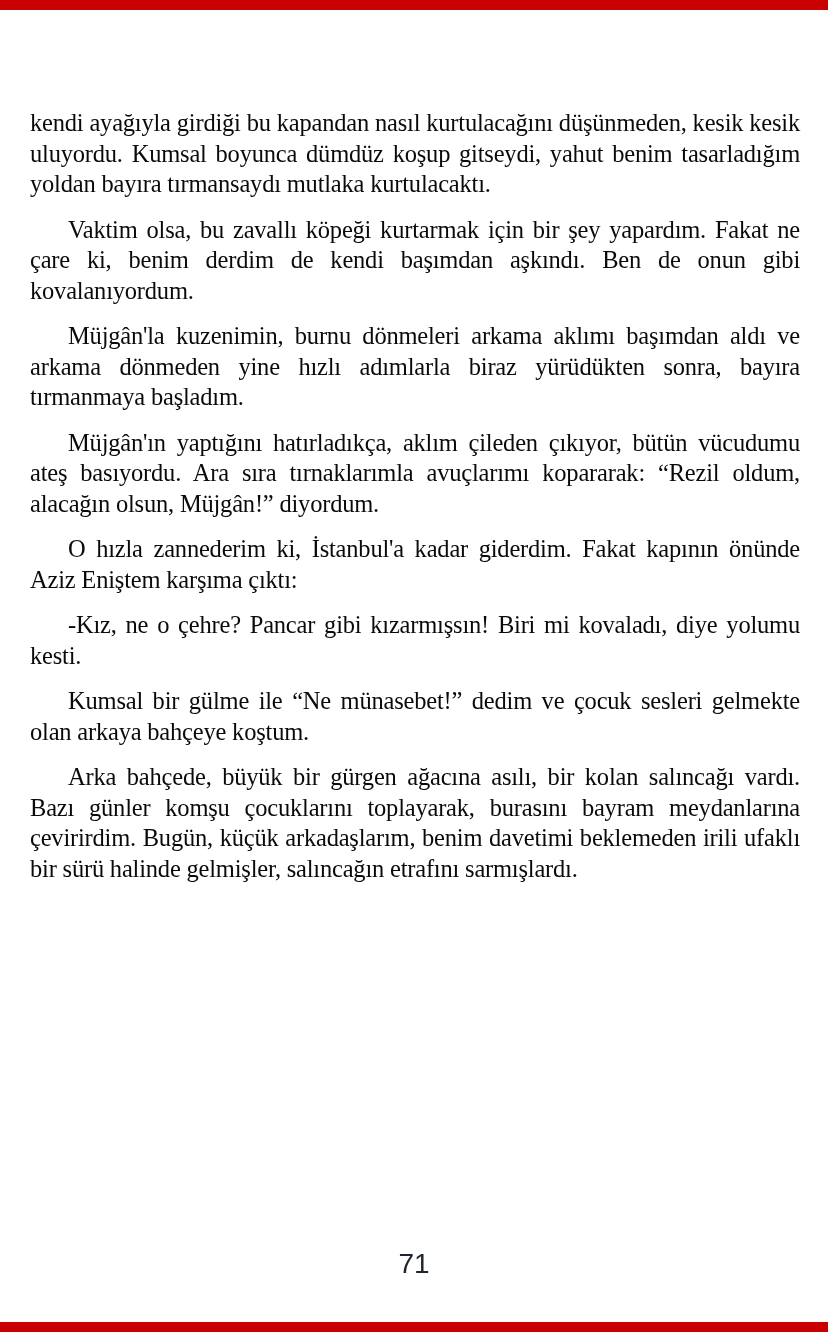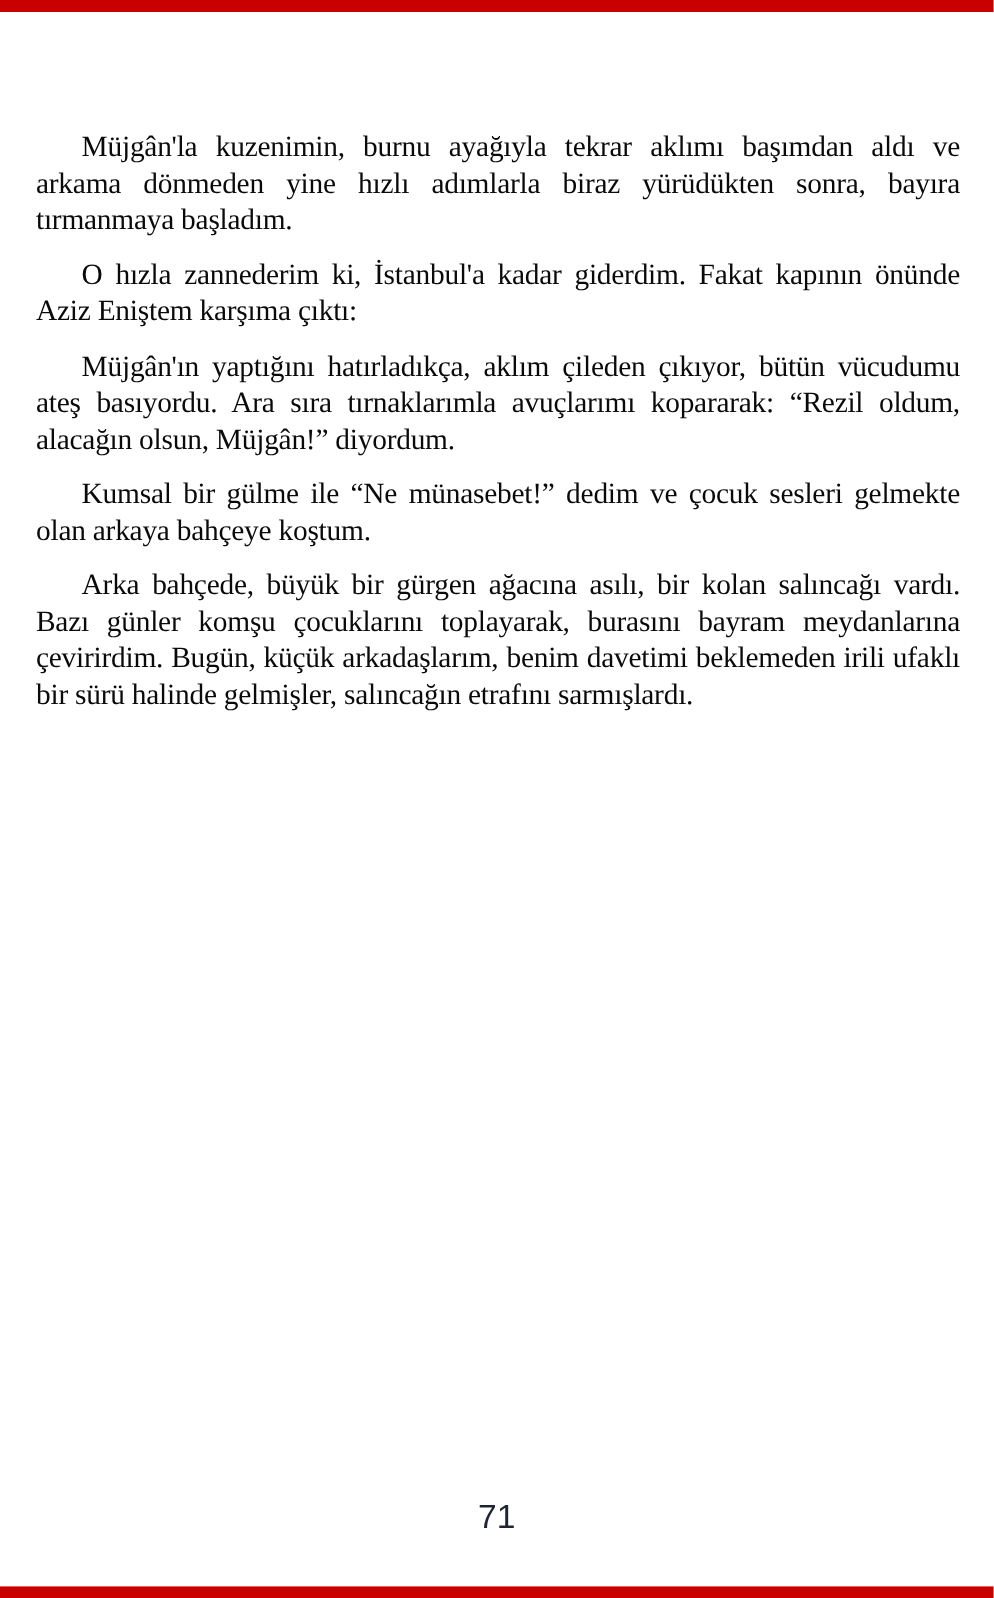--- a/index.html
+++ b/index.html
@@ -43,22 +43,25 @@
     font-size:28px;
     color:#1c2530;
   }
 </style>
 </head>
 <body>
 
 <div class="accent-bar top"></div>
 
 <main class="page-body">
-  <p class="para">Müjgân'la kuzenimin, burnu ayağıyla tekrar aklımı başımdan aldı ve arkama dönmeden yine hızlı adımlarla biraz yürüdükten sonra, bayıra tırmanmaya başladım.</p>
+  <p class="para first">kendi ayağıyla girdiği bu kapandan nasıl kurtulacağını düşünmeden, kesik kesik uluyordu. Kumsal boyunca dümdüz koşup gitseydi, yahut benim tasarladığım yoldan bayıra tırmansaydı mutlaka kurtulacaktı.</p>
+  <p class="para">Vaktim olsa, bu zavallı köpeği kurtarmak için bir şey yapardım. Fakat ne çare ki, benim derdim de kendi başımdan aşkındı. Ben de onun gibi kovalanıyordum.</p>
+  <p class="para">Müjgân'la kuzenimin, burnu dönmeleri arkama aklımı başımdan aldı ve arkama dönmeden yine hızlı adımlarla biraz yürüdükten sonra, bayıra tırmanmaya başladım.</p>
+  <p class="para">Müjgân'ın yaptığını hatırladıkça, aklım çileden çıkıyor, bütün vücudumu ateş basıyordu. Ara sıra tırnaklarımla avuçlarımı kopararak: “Rezil oldum, alacağın olsun, Müjgân!” diyordum.</p>
   <p class="para">O hızla zannederim ki, İstanbul'a kadar giderdim. Fakat kapının önünde Aziz Eniştem karşıma çıktı:</p>
-  <p class="para">Müjgân'ın yaptığını hatırladıkça, aklım çileden çıkıyor, bütün vücudumu ateş basıyordu. Ara sıra tırnaklarımla avuçlarımı kopararak: “Rezil oldum, alacağın olsun, Müjgân!” diyordum.</p>
+  <p class="para">-Kız, ne o çehre? Pancar gibi kızarmışsın! Biri mi kovaladı, diye yolumu kesti.</p>
   <p class="para">Kumsal bir gülme ile “Ne münasebet!” dedim ve çocuk sesleri gelmekte olan arkaya bahçeye koştum.</p>
   <p class="para">Arka bahçede, büyük bir gürgen ağacına asılı, bir kolan salıncağı vardı. Bazı günler komşu çocuklarını toplayarak, burasını bayram meydanlarına çevirirdim. Bugün, küçük arkadaşlarım, benim davetimi beklemeden irili ufaklı bir sürü halinde gelmişler, salıncağın etrafını sarmışlardı.</p>
 </main>
 
 <div class="page-number">71</div>
 
 <div class="accent-bar bottom"></div>
 
 </body></html>

